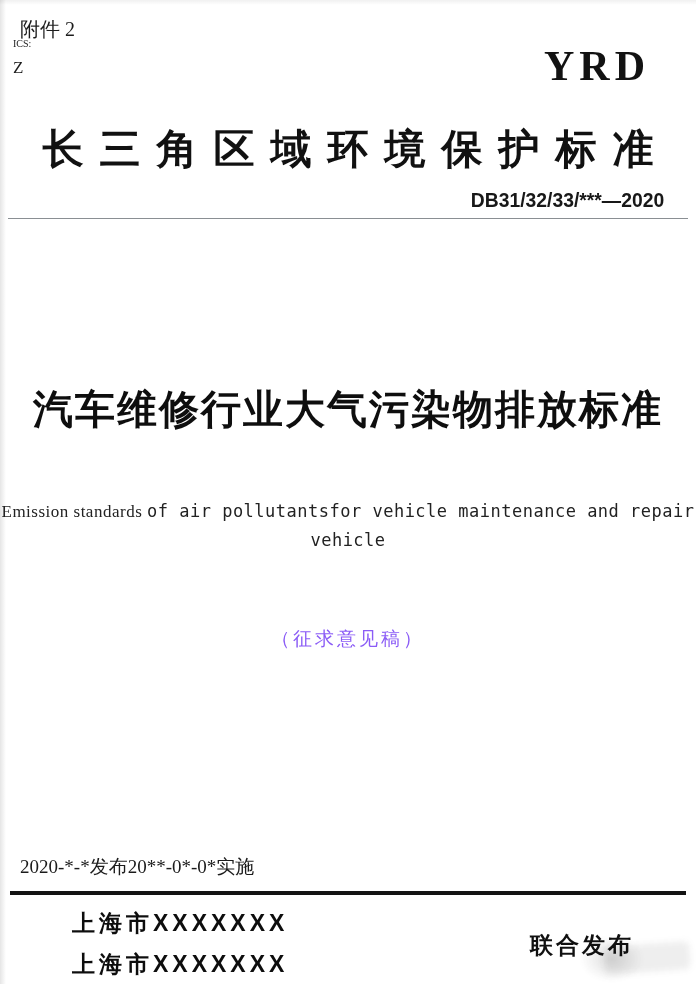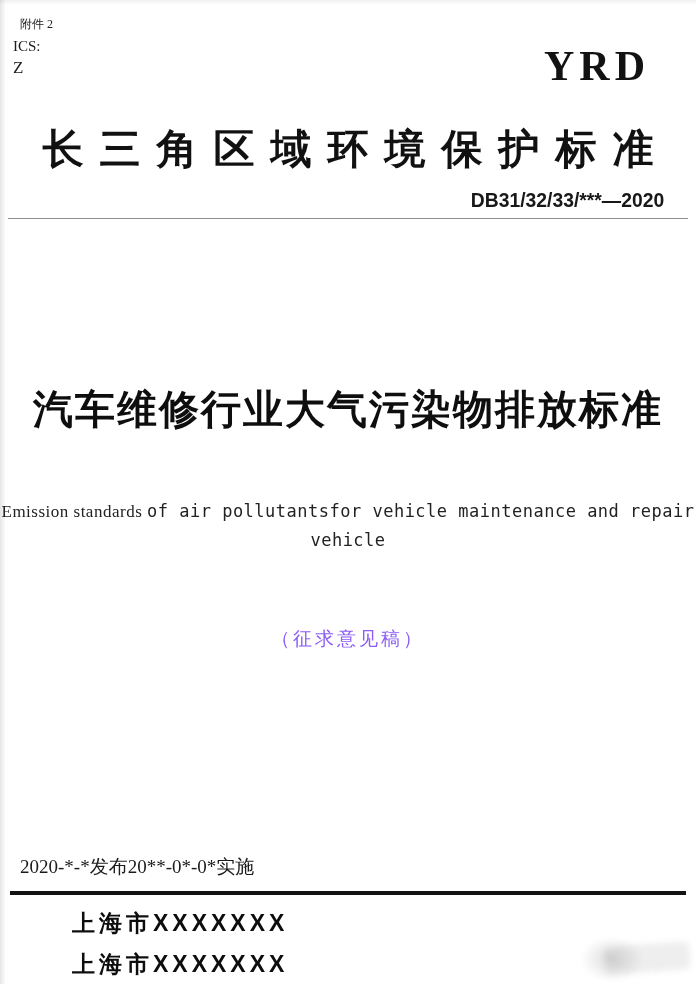--- a/index.html
+++ b/index.html
@@ -20,22 +20,22 @@
     position: absolute; left: 0; top: 0; bottom: 0; width: 6px;
     background: linear-gradient(to right, rgba(0,0,0,0.10), rgba(0,0,0,0));
     pointer-events: none;
   }
   .edge-top {
     position: absolute; left: 0; top: 0; right: 0; height: 5px;
     background: linear-gradient(to bottom, rgba(0,0,0,0.06), rgba(0,0,0,0));
     pointer-events: none;
   }
 
-  .attachment { position: absolute; left: 20px; top: 16px; font-size: 12px; }
-  .ics        { position: absolute; left: 13px; top: 38px; font-size: 15px; }
+  .attachment { position: absolute; left: 20px; top: 16px; font-size: 20px; }
+  .ics        { position: absolute; left: 13px; top: 38px; font-size: 10px; }
   .class-code { position: absolute; left: 13px; top: 58px; font-size: 17px; }
 
   .logo {
     position: absolute; left: 0; right: 46px; top: 42px;
     text-align: right;
     font-size: 42px; font-weight: 700;
     letter-spacing: 5px;
     font-family: "Liberation Serif", serif;
     color: #121212;
   }
@@ -186,14 +186,15 @@
 
   <div class="thick-rule"></div>
 
   <div class="publishers">
     <div class="publisher-line">上海市XXXXXXX</div>
     <div class="publisher-line">上海市XXXXXXX</div>
   </div>
 
   <div class="watermark-stamp"></div>
   <div class="watermark-smudge"></div>
+  <div class="joint-release">联合发布</div>
 
 </div>
 
 </body></html>

